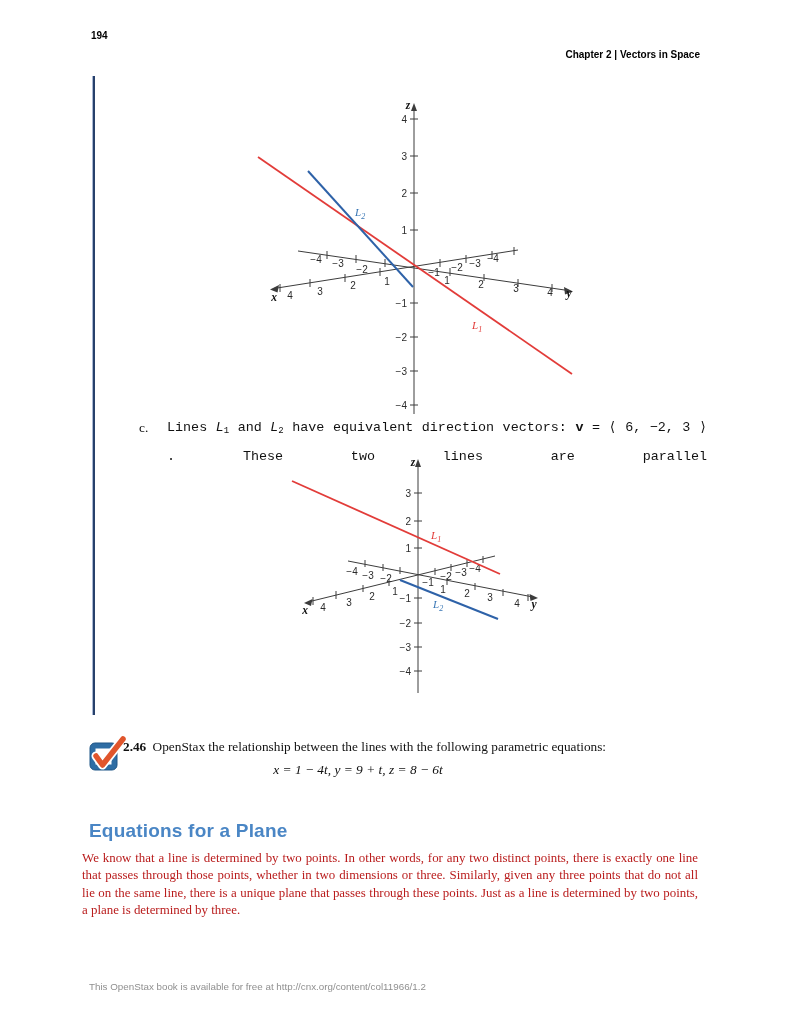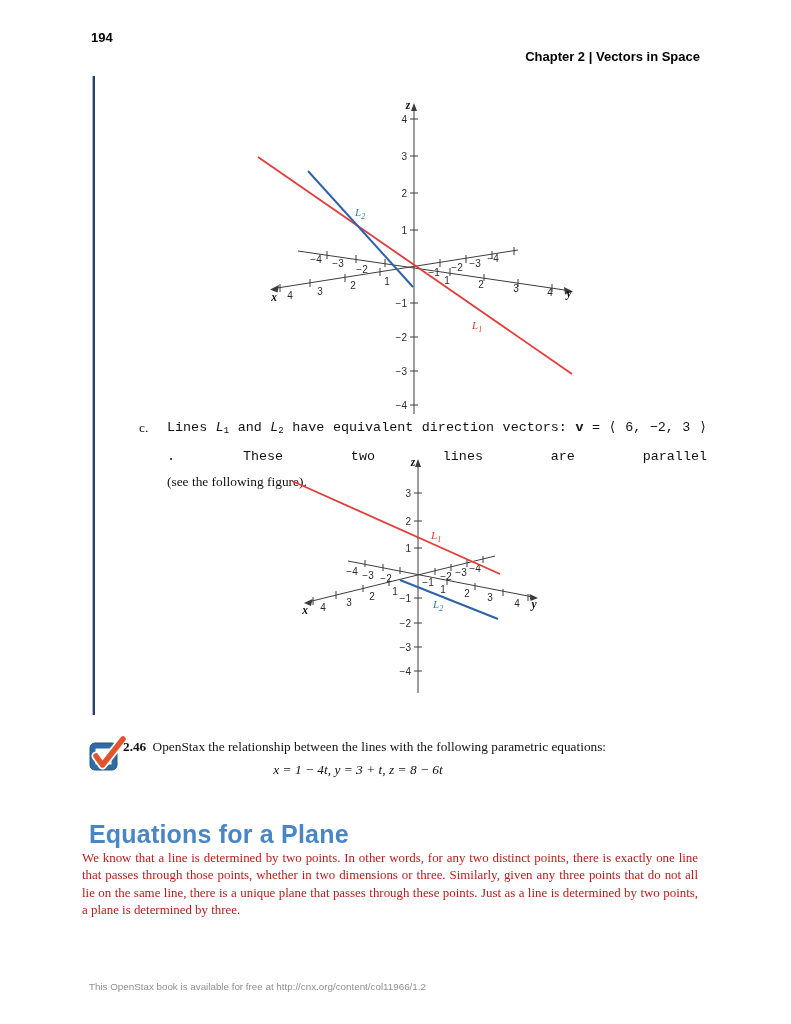--- a/index.html
+++ b/index.html
@@ -2,21 +2,21 @@
 <html><head>
 <meta charset="utf-8">
 <style>
   html,body{margin:0;padding:0;background:#e9e9e9;}
   .page{
     position:relative;width:791px;height:1024px;margin:0 auto;
     background:#ffffff;overflow:hidden;
     font-family:"Liberation Serif","DejaVu Serif",serif;color:#111;
   }
   .abs{position:absolute;}
-  .hdr{font-family:"Liberation Sans","DejaVu Sans",sans-serif;font-size:13px;font-weight:700;color:#000;}
+  .hdr{font-family:"Liberation Sans","DejaVu Sans",sans-serif;font-size:10px;font-weight:700;color:#000;}
   .margin-rule{
     left:92px;top:76px;width:3px;height:639px;
     background:linear-gradient(to right,#a9b8d4 0,#a9b8d4 1px,#27406b 1px,#27406b 100%);
   }
   svg.fig{position:absolute;overflow:visible;}
   svg.fig line.ax{stroke:#3c3c3c;stroke-width:1;}
   svg.fig polygon.ah{fill:#3c3c3c;}
   svg.fig line.tick{stroke:#3c3c3c;stroke-width:1;}
   svg.fig text.tk{font-family:"Liberation Sans","DejaVu Sans",sans-serif;font-size:10px;fill:#2b2b2b;text-anchor:middle;}
   svg.fig text.tke{text-anchor:end;}
@@ -30,21 +30,21 @@
   .itemc{left:167px;top:415px;width:540px;font-size:13.4px;line-height:25px;}
   .just-last{text-align:justify;text-align-last:justify;font-family:Liberation Mono, monospace;}
   .sub{font-size:9px;vertical-align:-2px;}
   .bold{font-weight:700;}
   .chk-row{left:123px;top:739px;width:560px;font-size:13.3px;}
   .chk-num{font-weight:700;margin-right:3px;}
   .equations{left:170px;top:759px;width:376px;text-align:center;font-size:13.4px;line-height:21.5px;font-style:italic;}
   .section-title{
     left:89px;top:820px;
     font-family:"Liberation Sans","DejaVu Sans",sans-serif;
-    font-size:25px;font-weight:700;color:#4a86c5;letter-spacing:.2px;
+    font-size:19px;font-weight:700;color:#4a86c5;letter-spacing:.2px;
   }
   .para{left:82px;width:616px;font-size:12.9px;line-height:17.4px;text-align:justify;color:#b91c1c;}
   .p1{top:850px;}
   .p2{top:917px;text-align-last:justify;}
   .footer{
     left:89px;top:981px;
     font-family:"Liberation Sans","DejaVu Sans",sans-serif;
     font-size:9.8px;color:#8f8f8f;text-align:right;
   }
 </style>
@@ -137,21 +137,20 @@
       <span>Lines</span>
       <span><i>L</i><span class="sub">1</span></span>
       <span>and</span>
       <span><i>L</i><span class="sub">2</span></span>
       <span>have equivalent direction vectors:</span>
       <span class="bold">v</span>
       <span>=</span>
       <span>⟨ 6, −2, 3 ⟩ .</span>
       <span>These two lines are parallel</span>
     </div>
-    <div>(see the following figure).</div>
   </div>
 
   <svg class="fig" style="left:285px;top:455px;" width="280" height="245" viewBox="0 0 280 245">
     <g>
       <line class="ax" x1="133" y1="10" x2="133" y2="238"></line>
       <polygon class="ah" points="133,4 130,12 136,12"></polygon>
       <line class="ax" x1="25" y1="146.5" x2="210" y2="101"></line>
       <polygon class="ah" points="19,148 27.5,144 26,151"></polygon>
       <line class="ax" x1="63" y1="106" x2="248" y2="142"></line>
       <polygon class="ah" points="253,143 244.5,139 245.5,146"></polygon>
@@ -222,21 +221,21 @@
     <rect x="2" y="9" width="27" height="27" rx="5" fill="#2e6da4" stroke="#1f5687" stroke-width="1"></rect>
     <rect x="7.5" y="14.5" width="16" height="16" fill="#ffffff"></rect>
     <path d="M8 22 L14.5 31 L35 5" stroke="#ffffff" stroke-width="9" fill="none" stroke-linecap="round" stroke-linejoin="round"></path>
     <path d="M8 22 L14.5 31 L35 5" stroke="#e0552c" stroke-width="5.5" fill="none" stroke-linecap="round" stroke-linejoin="round"></path>
   </svg>
   <div class="abs chk-row">
     <span class="chk-num">2.46</span>
     <span>OpenStax the relationship between the lines with the following parametric equations:</span>
   </div>
   <div class="abs equations">
-    <div>x = 1 − 4t, y = 3 + t, z = 8 − 6t</div>
+    <div>x = 1 − 4t, y = 9 + t, z = 8 − 6t</div>
   </div>
 
   <div class="abs section-title">Equations for a Plane</div>
   <div class="abs para p1">We know that a line is determined by two points. In other words, for any two distinct points, there is exactly one line that passes through those points, whether in two dimensions or three. Similarly, given any three points that do not all lie on the same line, there is a unique plane that passes through these points. Just as a line is determined by two points, a plane is determined by three.</div>
 
   <div class="abs footer">This OpenStax book is available for free at http://cnx.org/content/col11966/1.2</div>
 
 </div>
 
 </body></html>

